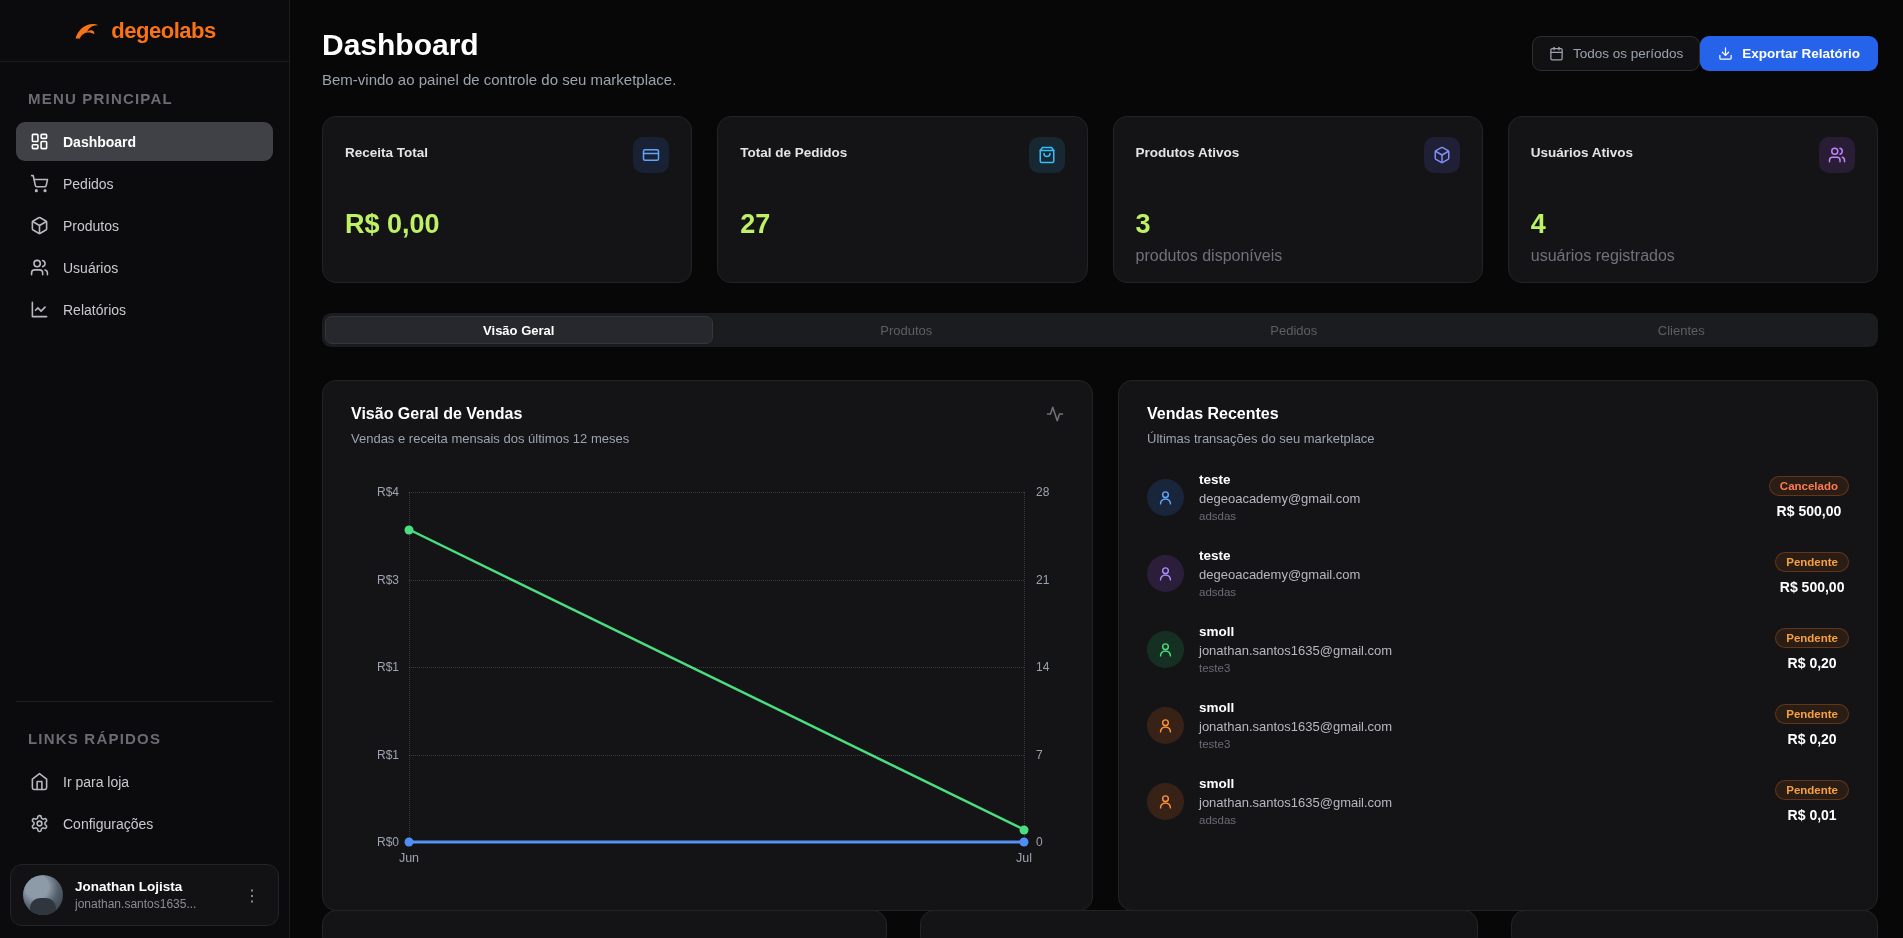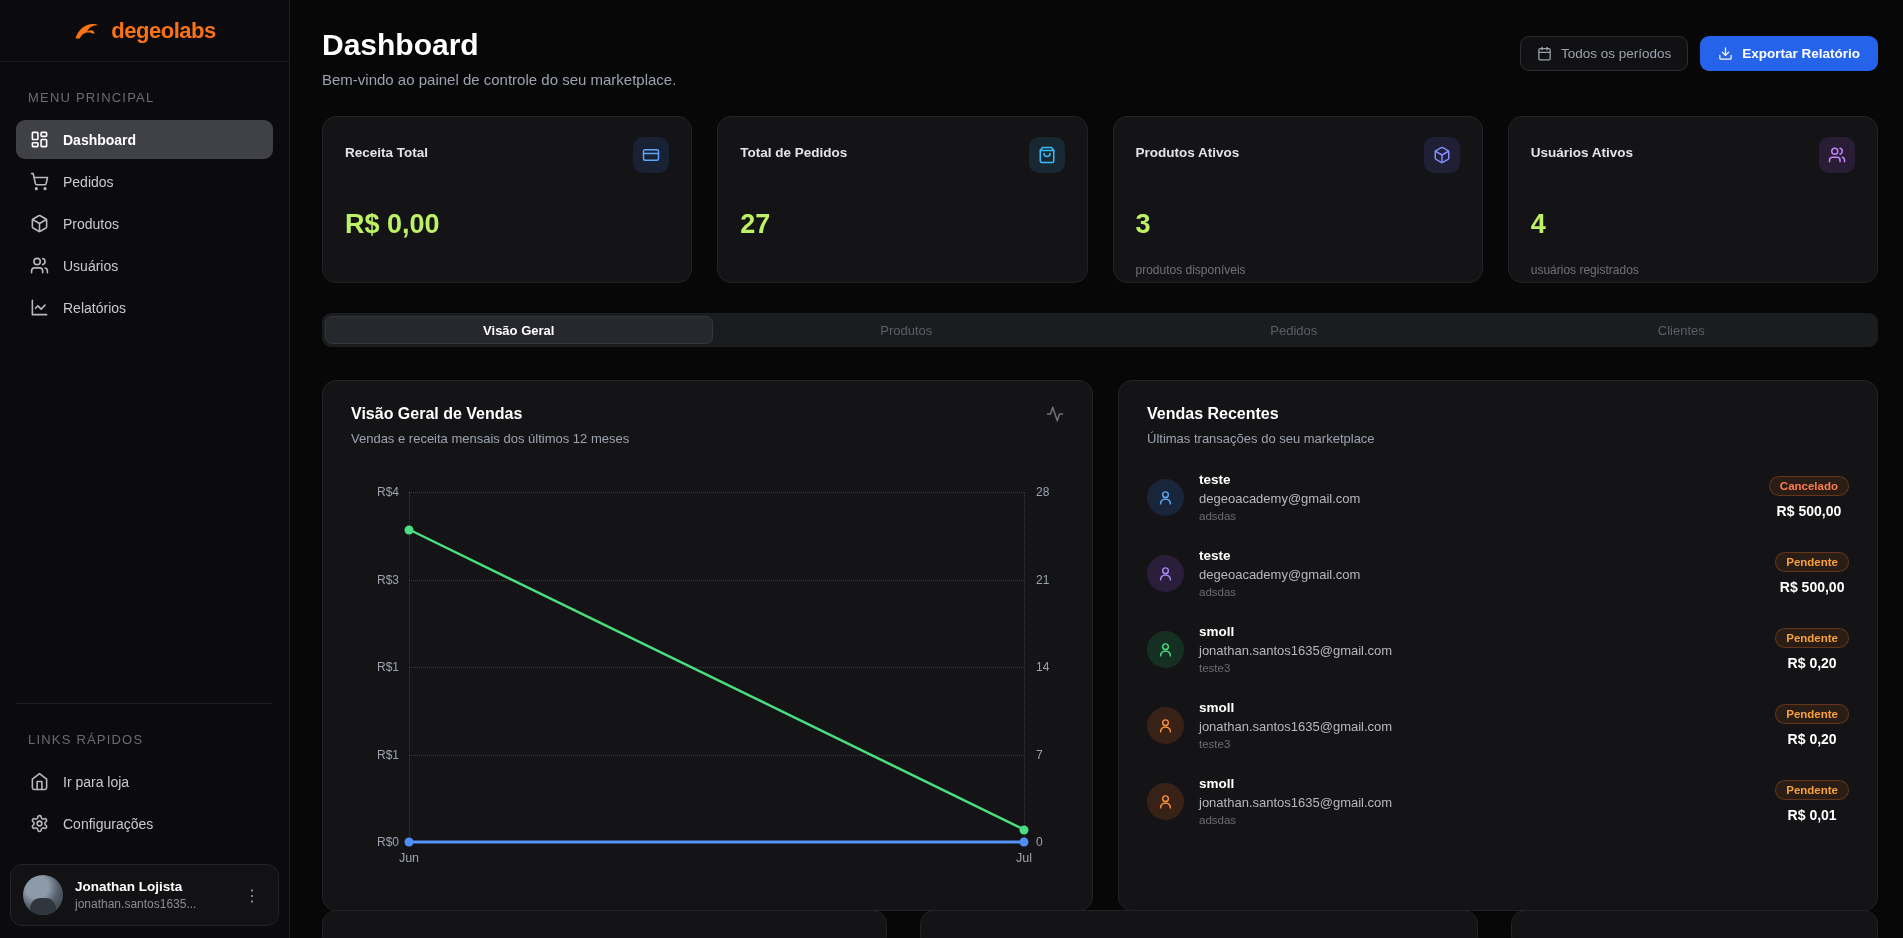--- a/index.html
+++ b/index.html
@@ -7,21 +7,21 @@
     font-family:"Liberation Sans", sans-serif; color:#fafafa; }
   .app { display:flex; width:100%; height:100%; }
 
   
   .sidebar { width:290px; min-width:290px; background:#0b0b0d; border-right:1px solid #1e1e22;
     display:flex; flex-direction:column; }
   .logo-row { height:62px; display:flex; align-items:center; justify-content:center; gap:8px;
     border-bottom:1px solid #1b1b1f; }
   .logo-text { color:#f97316; font-size:22px; font-weight:800; letter-spacing:-0.5px; }
   .side-section { padding:18px 16px 0 16px; }
-  .section-label { font-size:13px; font-weight:400; letter-spacing:1.2px; color:#6b6b73;
+  .section-label { font-size:15px; font-weight:700; letter-spacing:1.2px; color:#6b6b73;
     padding:10px 12px 12px 12px; }
   .nav-item { display:flex; align-items:center; gap:14px; padding:10px 14px; margin:3px 0;
     border-radius:9px; color:#c9cace; font-size:14px; cursor:pointer; }
   .nav-item.active { background:#404147; color:#ffffff; font-weight:700; }
   .nav-item svg { width:19px; height:19px; stroke:#b8b9bf; }
   .nav-item.active svg { stroke:#ffffff; }
   .spacer { flex:1; }
   .quick-divider { border-top:1px solid #1d1d21; margin:0 16px; }
   .user-card { margin:12px 10px 12px 10px; border:1px solid #242428; border-radius:12px;
     background:#121214; padding:10px 12px; display:flex; align-items:center; gap:12px; }
@@ -33,41 +33,41 @@
   .user-meta { flex:1; min-width:0; }
   .user-name { font-size:13.5px; font-weight:700; color:#fff; }
   .user-email { font-size:12px; color:#8b8c93; margin-top:3px; white-space:nowrap; overflow:hidden; }
   .kebab { color:#9a9ba1; font-size:16px; padding:4px 6px; cursor:pointer; border-radius:6px; }
 
   
   .main { flex:1; padding:28px 25px 0 32px; overflow:hidden; }
   .header-row { display:flex; justify-content:space-between; align-items:flex-start; margin-bottom:28px; }
   .page-title { font-size:30px; font-weight:800; color:#ffffff; }
   .page-sub { font-size:15px; color:#9ca3af; margin-top:9px; }
-  .header-actions { display:flex; gap:12px; align-items:center; margin-top:8px; }
+  .header-actions { display:flex; gap:0; align-items:center; margin-top:8px; }
   .btn-outline { display:flex; align-items:center; gap:9px; background:#111113; border:1px solid #2d2d32;
     color:#9ca3af; font-size:13.5px; padding:9px 16px; border-radius:9px; cursor:pointer; }
   .btn-outline svg { width:15px; height:15px; stroke:#9ca3af; }
   .btn-primary { display:flex; align-items:center; gap:9px; background:#2563eb; border:none;
     color:#ffffff; font-size:13.5px; font-weight:700; padding:10px 18px; border-radius:9px; cursor:pointer;text-align:right; }
   .btn-primary svg { width:15px; height:15px; stroke:#ffffff; }
 
   .stats-grid { display:grid; grid-template-columns:repeat(4,1fr); gap:25px; margin-bottom:30px; }
   .stat-card { background:#141417; border:1px solid #232327; border-radius:14px; height:167px;
     padding:20px 22px; position:relative; }
   .stat-top { display:flex; justify-content:space-between; align-items:flex-start; }
   .stat-label { font-size:13.5px; font-weight:600; color:#e4e4e7; margin-top:8px; }
   .icon-tile { width:36px; height:36px; border-radius:10px; display:flex; align-items:center; justify-content:center; }
   .icon-tile svg { width:18px; height:18px; }
   .tile-blue   { background:rgba(59,130,246,.13); }  .tile-blue svg   { stroke:#60a5fa; }
   .tile-cyan   { background:rgba(56,189,248,.12); }  .tile-cyan svg   { stroke:#38bdf8; }
   .tile-indigo { background:rgba(99,102,241,.14); }  .tile-indigo svg { stroke:#818cf8; }
   .tile-purple { background:rgba(168,85,247,.14); }  .tile-purple svg { stroke:#c084fc; }
   .stat-value { font-size:27px; font-weight:800; color:#bef264; position:absolute; left:22px; top:92px; }
-  .stat-sub { font-size:12px; color:#71717a; position:absolute; left:22px; top:146px; }
+  .stat-sub { font-size:16px; color:#71717a; position:absolute; left:22px; top:130px; }
 
   .tabs-bar { display:grid; grid-template-columns:repeat(4,1fr); background:#1b1c20; border-radius:9px;
     padding:3px; height:34px; margin-bottom:33px; }
   .tab { display:flex; align-items:center; justify-content:center; font-size:13px; color:#5d5e66;
     border-radius:7px; cursor:pointer; }
   .tab.active { background:#27282d; border:1px solid #35363c; color:#ffffff; font-weight:700; }
 
   .content-grid { display:grid; grid-template-columns:771fr 760fr; gap:25px; height:503px; margin-bottom:27px; }
   .panel { background:#141417; border:1px solid #232327; border-radius:14px; padding:24px 28px; position:relative; }
   .panel-title { font-size:16px; font-weight:700; color:#ffffff; }

